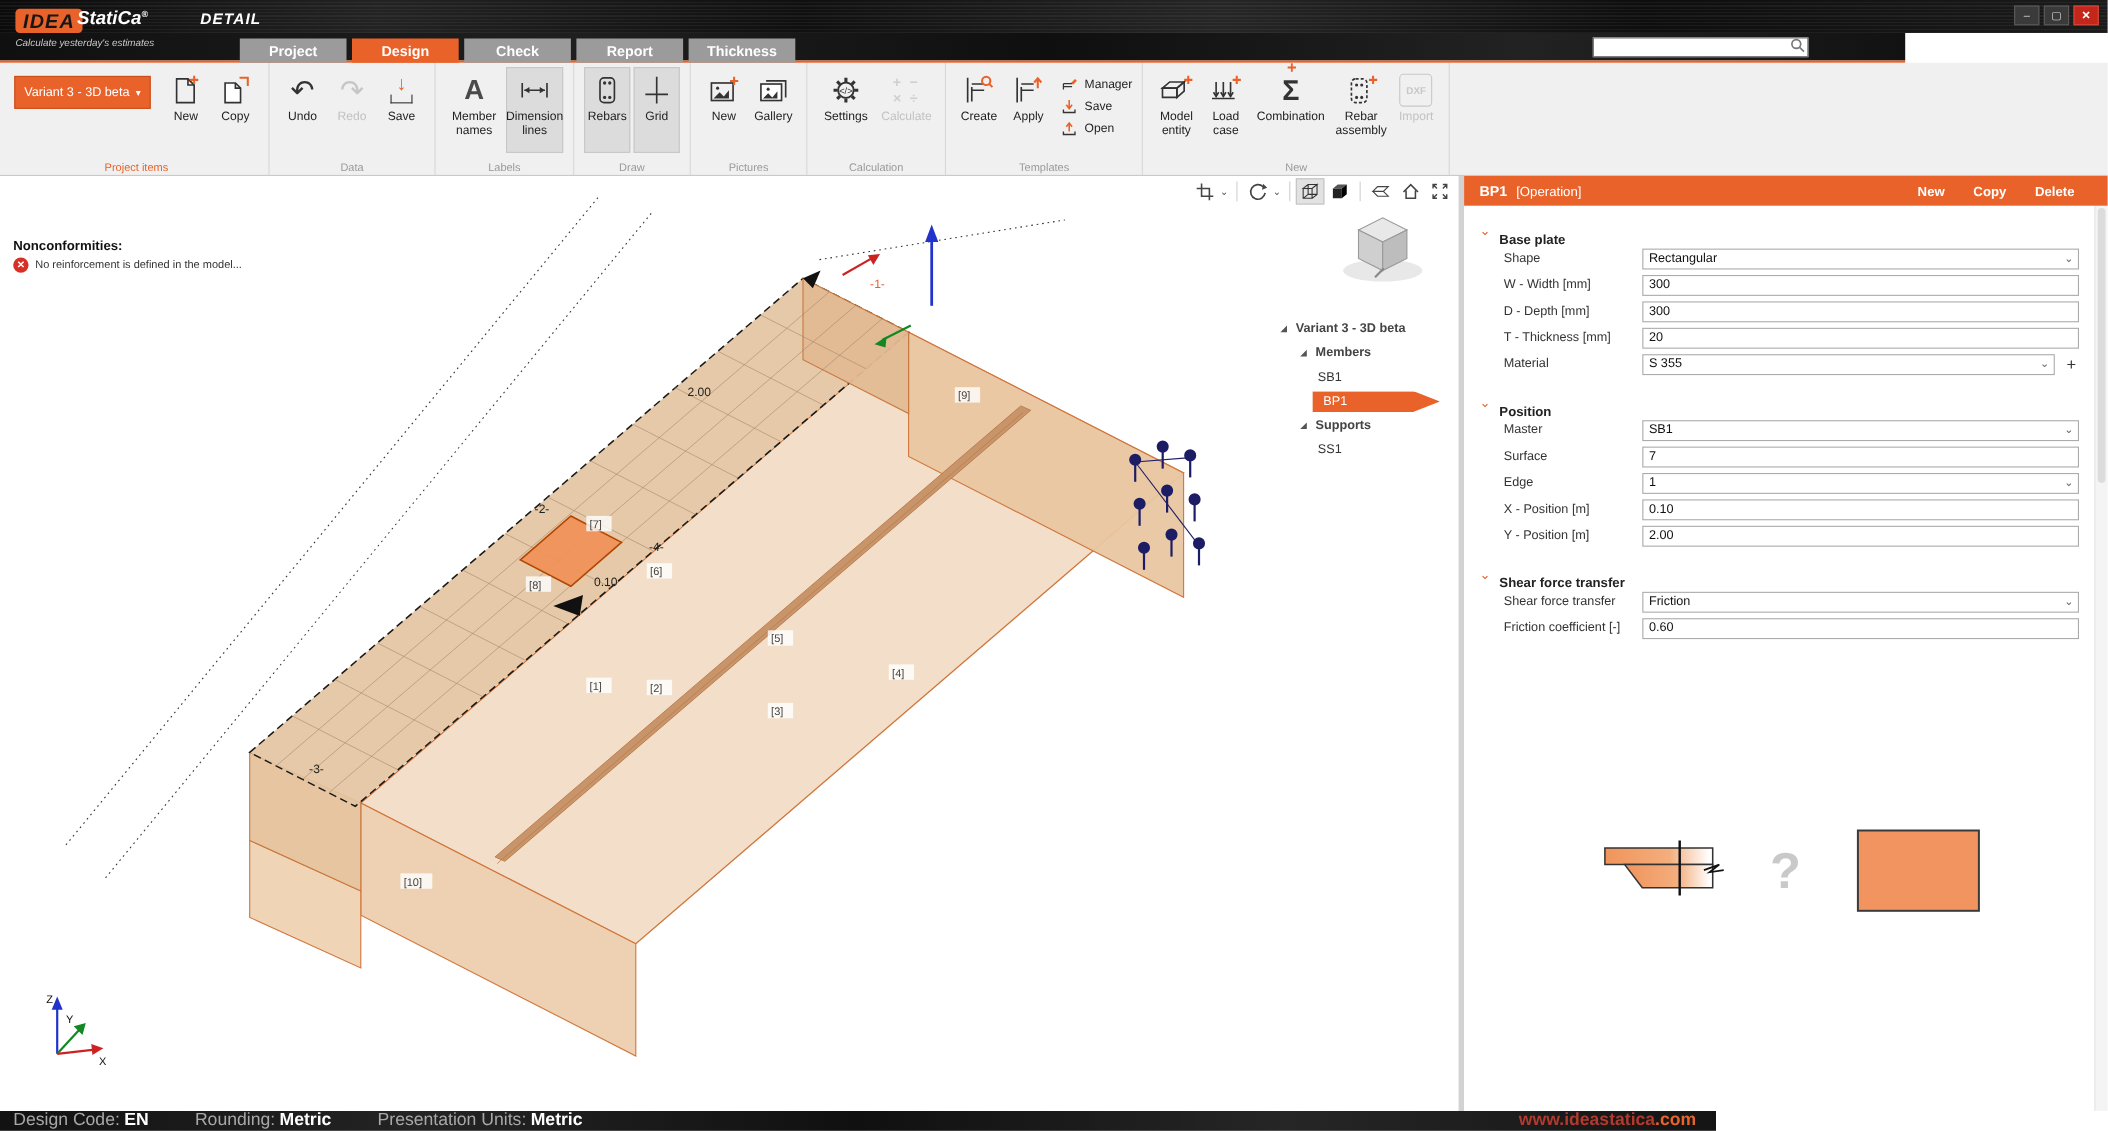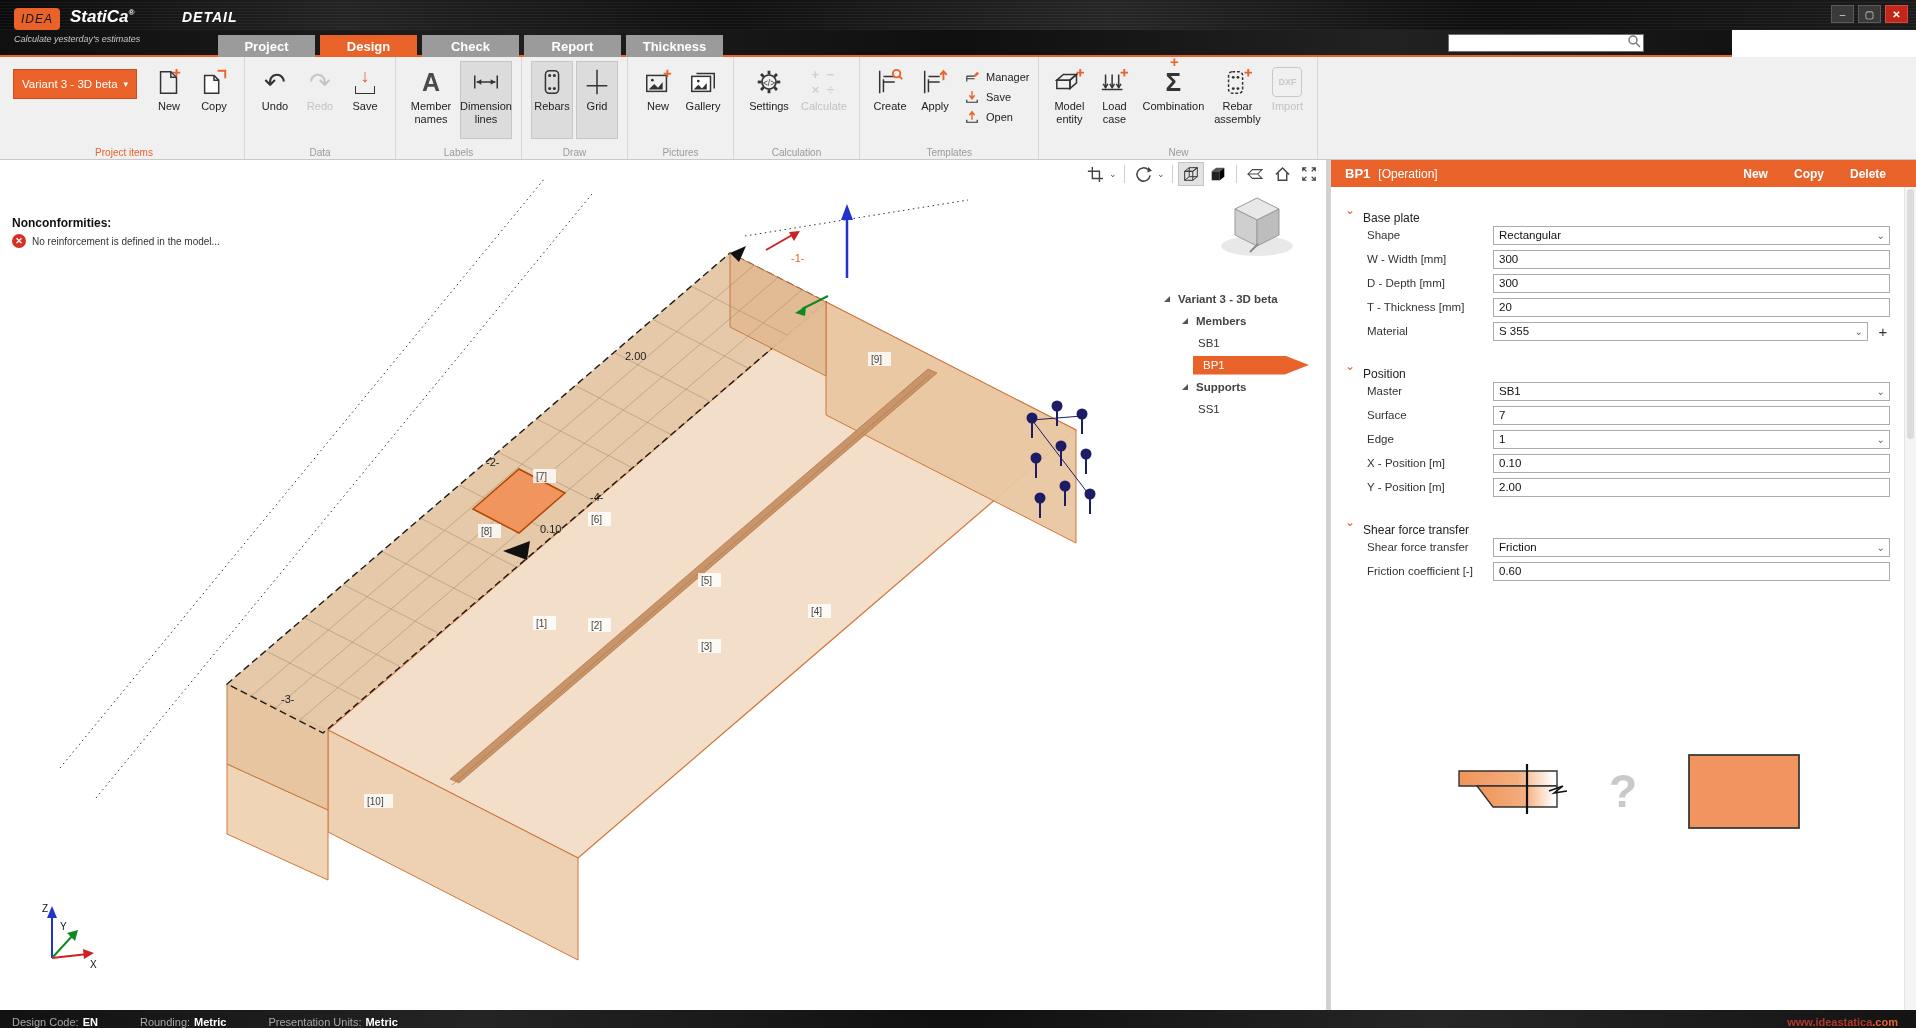--- a/index.html
+++ b/index.html
@@ -5,21 +5,21 @@
   * { margin:0; padding:0; box-sizing:border-box; }
   html,body { width:1916px; height:1028px; overflow:hidden; font-family:"Liberation Sans", sans-serif; background:#fff; }
 
   
   .titlebar { position:absolute; left:0; top:0; width:1916px; height:30px;
     background:linear-gradient(90deg,#0b0b0b,#232323 18%,#101010 38%,#262626 58%,#0e0e0e 78%,#1b1b1b),
       repeating-linear-gradient(0deg, rgba(255,255,255,.05) 0 1px, transparent 1px 3px);
     background-blend-mode:screen; z-index:30; }
   .logo-box { position:absolute; left:14px; top:8px; height:22px; padding:0 7px; background:#E8622A;
     border-radius:4px; display:flex; align-items:center; }
-  .logo-idea { font-style:italic; font-weight:normal; font-size:12px; color:#161616; letter-spacing:1px; }
+  .logo-idea { font-style:italic; font-weight:bold; font-size:18px; color:#161616; letter-spacing:1px; }
   .logo-statica { position:absolute; left:70px; top:7px; color:#fff; font-style:italic; font-weight:bold; font-size:17px; }
   .logo-reg { color:#fff; font-size:8px; vertical-align:super; }
   .logo-product { position:absolute; left:182px; top:9px; color:#fff; font-style:italic; font-weight:bold; font-size:14px; letter-spacing:1px; }
   .tagline { position:absolute; left:14px; top:34px; color:#c9c9c9; font-style:italic; font-size:9px; z-index:31; }
   .win-title { position:absolute; left:0; right:0; top:8px; text-align:center; color:#e8e8e8; font-size:12px; }
   .winbtns { position:absolute; right:8px; top:5px; display:flex; gap:4px; }
   .winbtn { width:23px; height:18px; background:#3a3a3a; border:1px solid #5a5a5a; color:#ddd; font-size:10px;
     display:flex; align-items:center; justify-content:center; cursor:pointer; }
   .winbtn.close { background:#c3271b; border-color:#d5493e; color:#fff; font-weight:bold; }
 
@@ -105,37 +105,37 @@
   
   .phead { position:absolute; left:0; top:0; width:585px; height:27px; background:#E8622A; color:#fff;
     display:flex; align-items:center; padding:0 14px; z-index:3; }
   .phead .pname { font-weight:bold; font-size:13px; margin-right:8px; }
   .phead .ptype { font-size:12px; }
   .phead .pacts { margin-left:auto; display:flex; gap:26px; margin-right:16px; }
   .pact { font-size:12px; font-weight:bold; cursor:pointer; }
   .pbody { position:absolute; left:0; top:27px; width:573px; }
   .psection { display:flex; align-items:center; gap:8px; height:26px; padding-left:14px; margin-top:10px; }
   .schev { color:#E8622A; font-size:12px; }
-  .stitle { font-weight:normal; font-size:12px; color:#222;margin-top:16px; }
+  .stitle { font-weight:bold; font-size:12px; color:#222;margin-top:16px; }
   .prow { display:flex; align-items:center; height:24px; padding-left:36px; }
   .plabel { width:126px; font-size:11.5px; color:#333; flex:none; }
   .pctrl { flex:1; height:19px; border:1px solid #ababab; background:#fff; font-size:11.5px; color:#111;
     display:flex; align-items:center; padding:0 5px; margin-right:14px; position:relative; cursor:pointer; }
   .pctrl .chev { position:absolute; right:4px; color:#666; font-size:10px; }
   .prow.has-plus .pctrl { margin-right:36px; }
   .plusbtn { position:absolute; right:13px; font-size:15px; color:#333; cursor:pointer; width:16px; text-align:center; }
   .pscroll { position:absolute; right:0; top:27px; width:12px; height:823px; background:#f4f4f4; border-left:1px solid #e4e4e4; }
   .pthumb { margin:2px 2px; height:250px; background:#dcdcdc; border-radius:4px; }
   .illus { position:absolute; left:112px; top:585px; }
   .qmark { font-size:46px; font-weight:bold; fill:#c9c9c9; }
 
   
-  .statusbar { position:absolute; left:0; top:1010px; width:1916px; height:18px;
+  .statusbar { position:absolute; left:0; top:1010px; width:1560px; height:18px;
     background:linear-gradient(90deg,#121212,#242424 25%,#101010 50%,#262626 75%,#141414);
-    display:flex; align-items:flex-end; padding:0 12px; z-index:30; font-size:11px; }
+    display:flex; align-items:flex-start; padding:0 12px; z-index:30; font-size:16px; }
   .sitem { margin-right:42px; color:#a8a8a8; }
   .sitem b { color:#fff; margin-left:4px; font-weight:bold; }
   .site { margin-left:auto; margin-right:6px; }
   .site .main-url { color:#b03a2e; font-weight:bold; }
   .site .suffix { color:#E8622A; font-weight:bold; }
 
   .dot { stroke:#333; stroke-width:1; stroke-dasharray:1.5,3.5; fill:none; }
   svg text { font-family:"Liberation Sans",sans-serif; }
 </style>
 </head>

